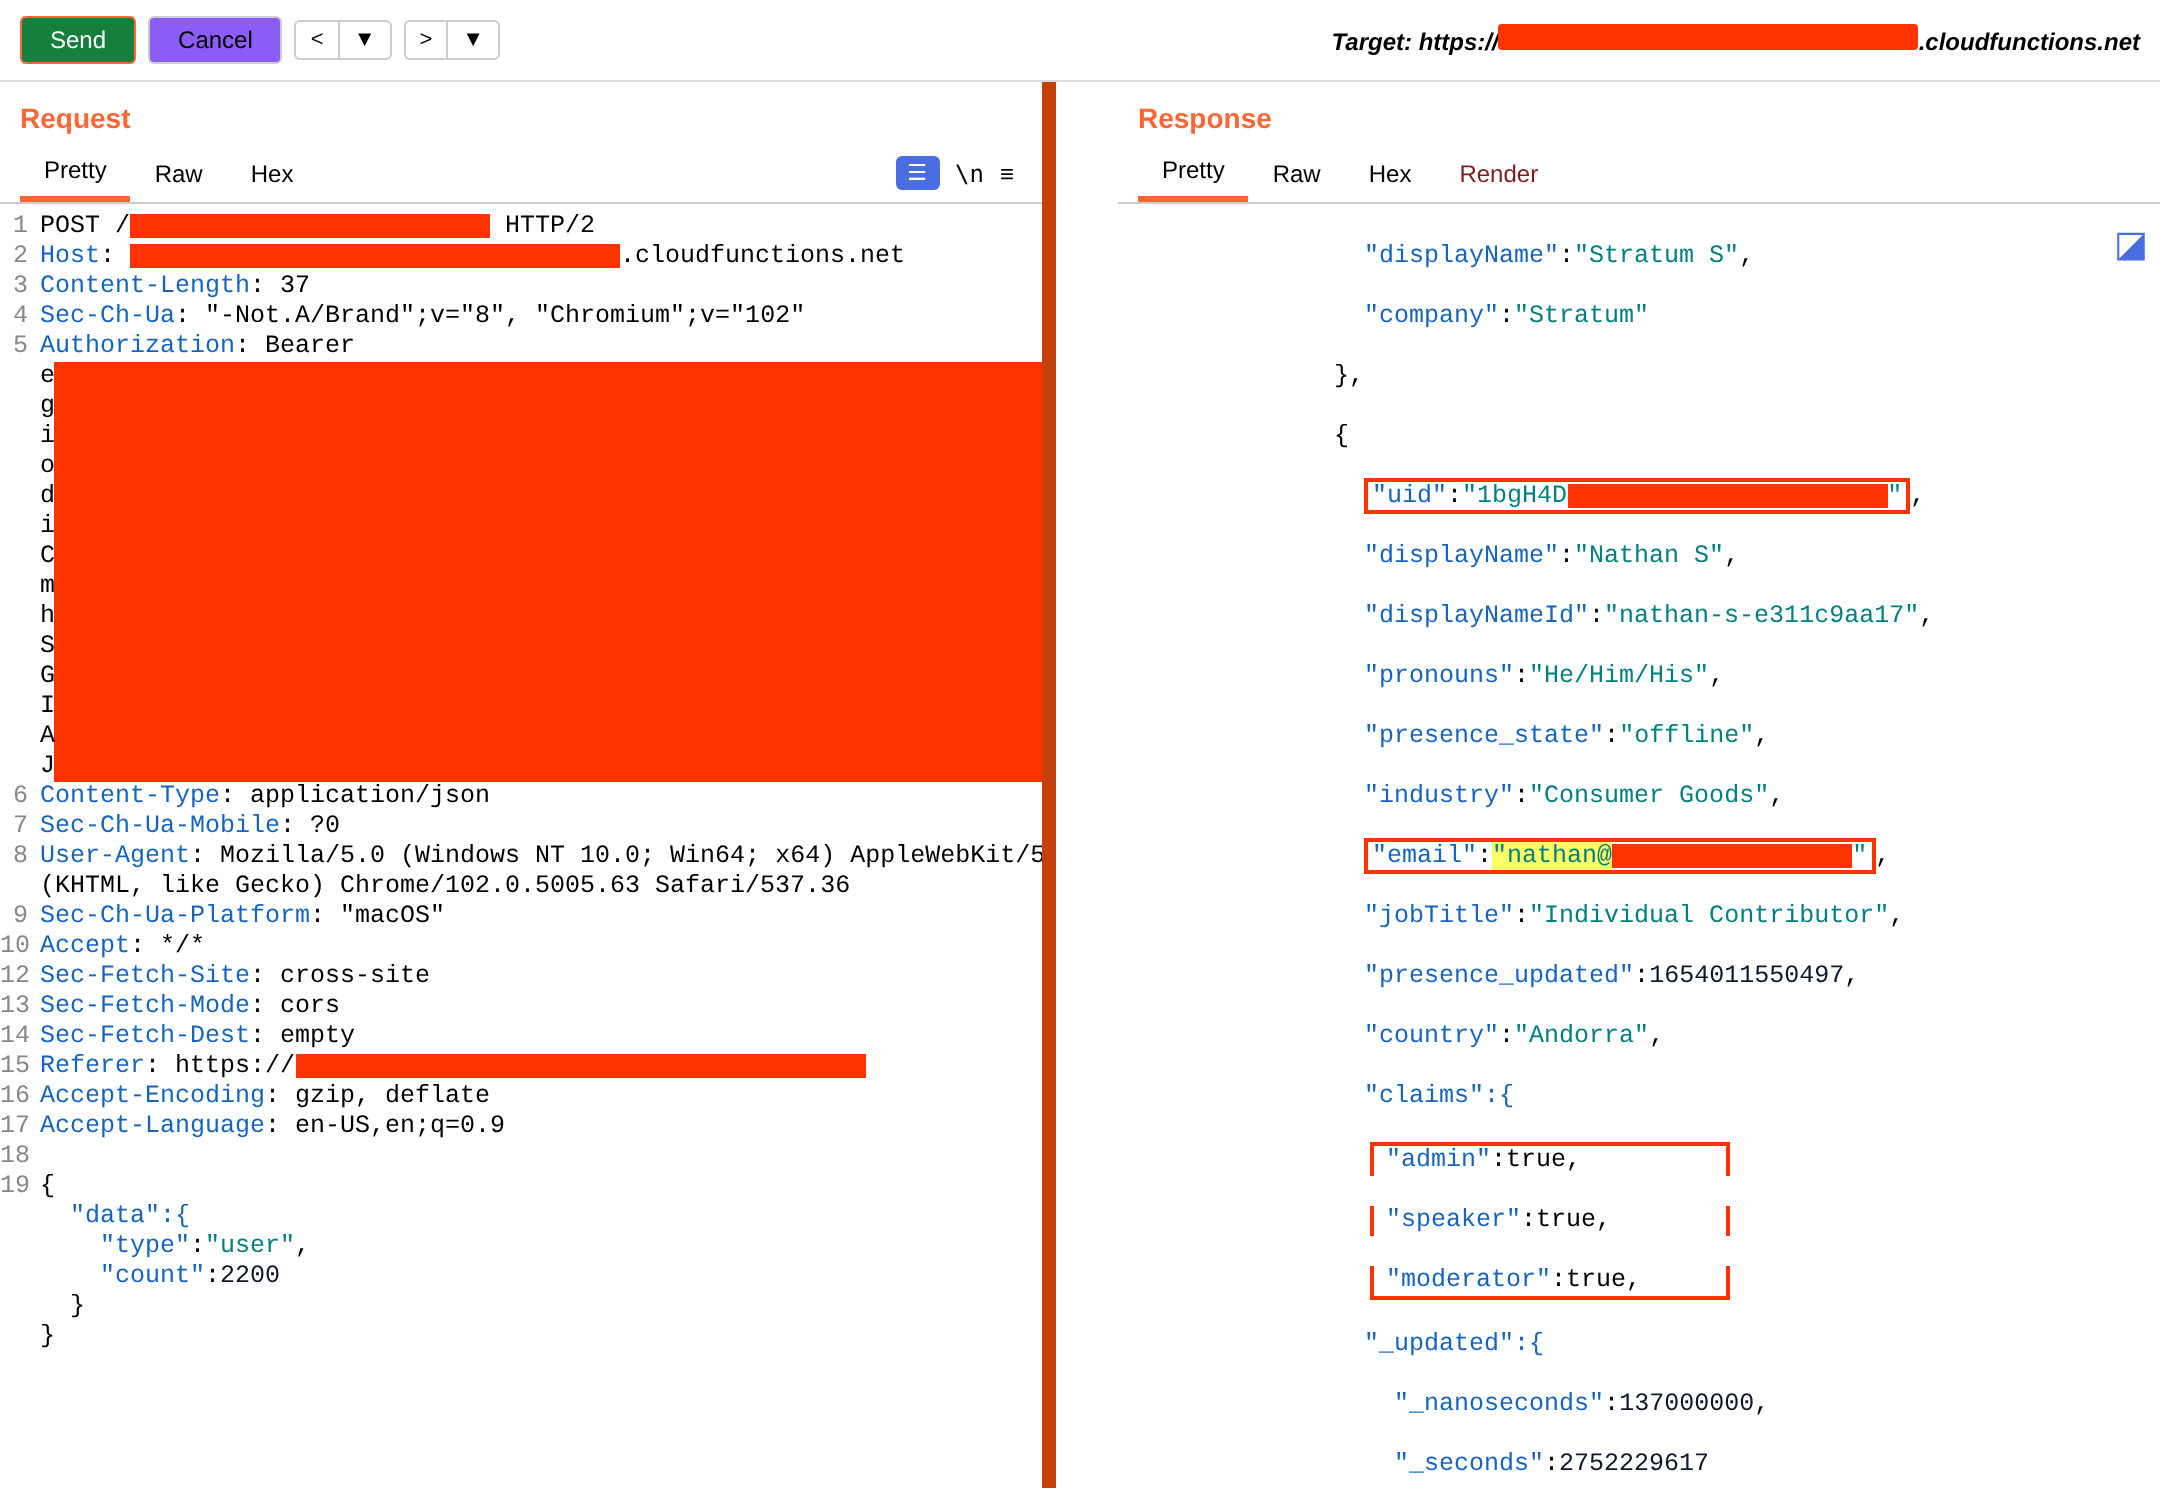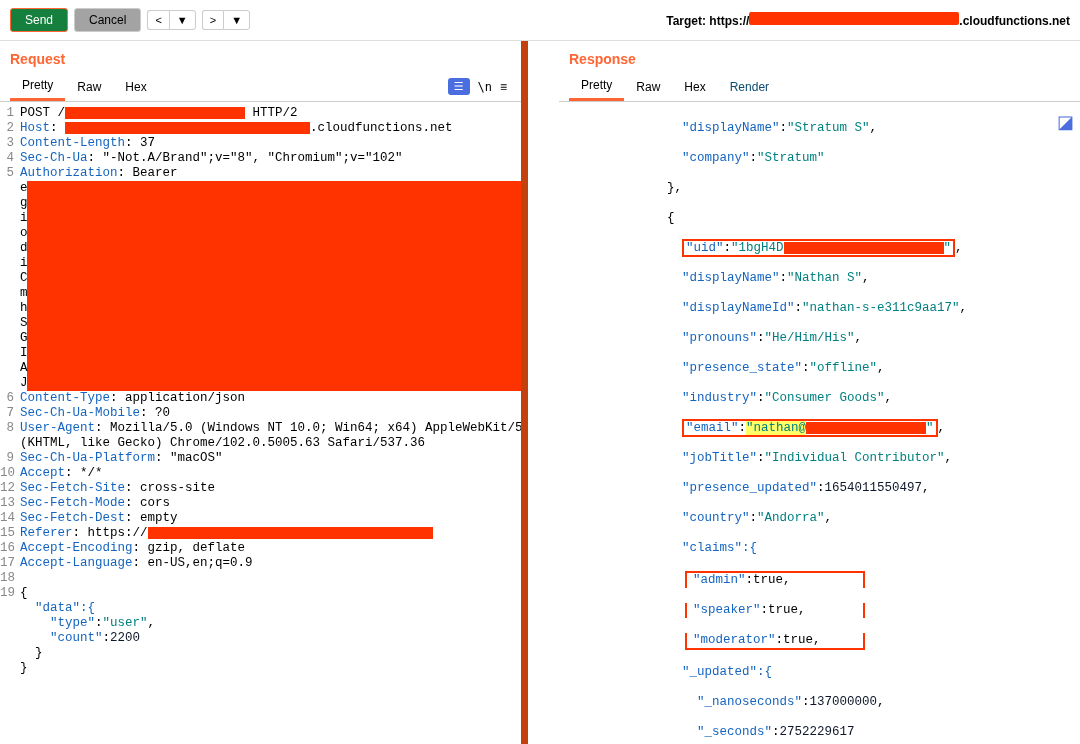--- a/index.html
+++ b/index.html
@@ -1,34 +1,34 @@
 <!DOCTYPE html>
 <html><head>
 <meta charset="utf-8">
 <style>
 * { box-sizing: border-box; margin: 0; padding: 0; }
 body { font-family: Arial, sans-serif; font-size: 12px; background: #fff; color: #000; }
 .top-bar { display: flex; align-items: center; padding: 8px 10px; border-bottom: 1px solid #ddd; }
-.btn { padding: 4px 14px; border-radius: 3px; border: 1px solid #ccc; background: #a3a3a3; font-size: 12px; cursor: pointer; margin-right: 6px; }
+.btn { padding: 4px 14px; border-radius: 3px; border: 1px solid #ccc; background: #8b5cf6; font-size: 12px; cursor: pointer; margin-right: 6px; }
 .btn-send { background: #15803d; border-color: #ff6633; color: #fff; }
 .arrow-grp { display: inline-flex; margin-right: 6px; }
 .arrow-btn { padding: 3px 7px; border: 1px solid #ccc; background: #fff; font-size: 11px; cursor: pointer; }
 .arrow-btn:first-child { border-radius: 3px 0 0 3px; border-right: 0; }
 .arrow-btn:last-child { border-radius: 0 3px 3px 0; }
 .target-lbl { margin-left: auto; font-size: 12px; }
-.target-lbl b { font-weight: bold; }
+.target-lbl b { font-weight: bold; font-style: italic; }
 .red-box { background: #ff3300; display: inline-block; border-radius: 2px; }
 .main { display: flex; height: calc(100vh - 40px); }
 .pane { flex: 1; overflow: auto; border-right: 7px solid #c2410c; }
 .pane:last-child { border-right: 0; padding-left: 31px; }
 .pane-hdr { color: #ff6633; font-weight: bold; font-size: 14px; padding: 10px 10px 5px 10px; }
 .tabs { display: flex; align-items: center; border-bottom: 1px solid #ccc; padding: 0 10px; }
 .tab { padding: 6px 12px; font-size: 12px; cursor: pointer; }
 .tab.active { border-bottom: 3px solid #ff6633; font-weight: normal; }
-.tab.dis { color: #0c4a6e; }
+.tab.dis { color: #7f1d1d; }
 .tabs-ctrls { margin-left: auto; display: flex; align-items: center; gap: 8px; padding-right: 4px; }
 .beautify { background: #4a6ee0; color: #fff; border-radius: 3px; padding: 2px 6px; font-size: 11px; }
 .wrap-icon { font-family: monospace; font-size: 12px; }
 .code-area { font-family: "Courier New", monospace; font-size: 12.5px; line-height: 15px; padding: 4px 0 10px 0; }
 .line { display: flex; }
 .ln { width: 20px; text-align: right; color: #888; padding-right: 6px; user-select: none; flex-shrink: 0; }
 .code { white-space: pre; color: #000; }
 .k-blue { color: #1565c0; }
 .k-green { color: #008080; }
 .k-num { color: #0f172a; }

